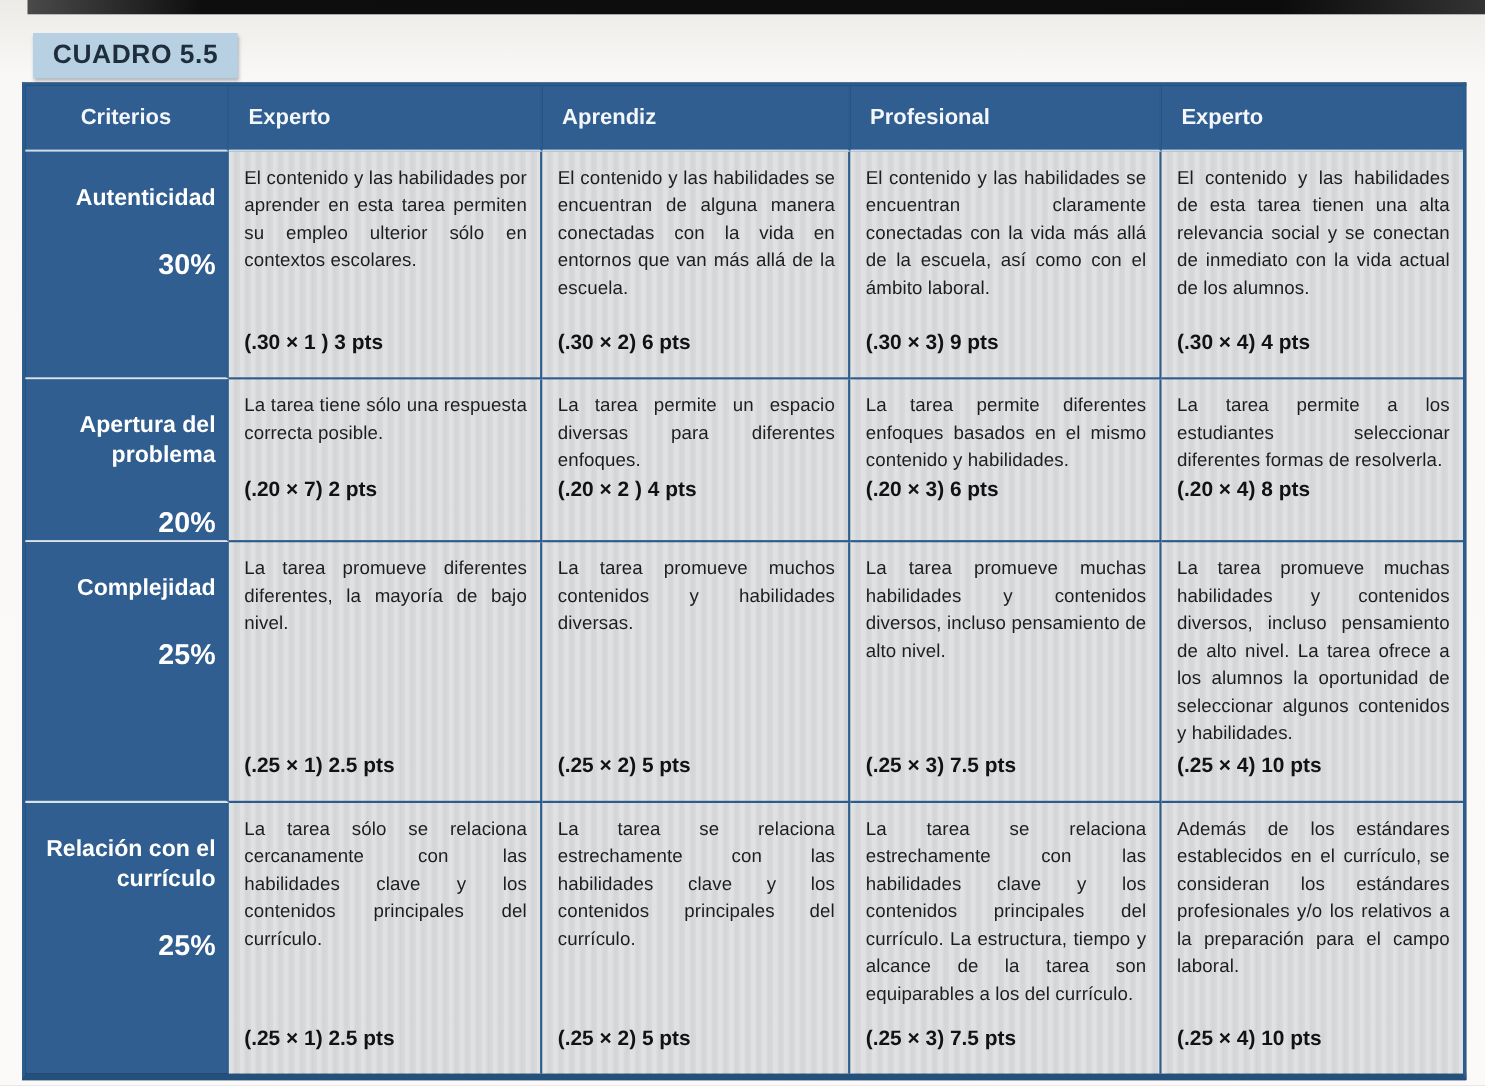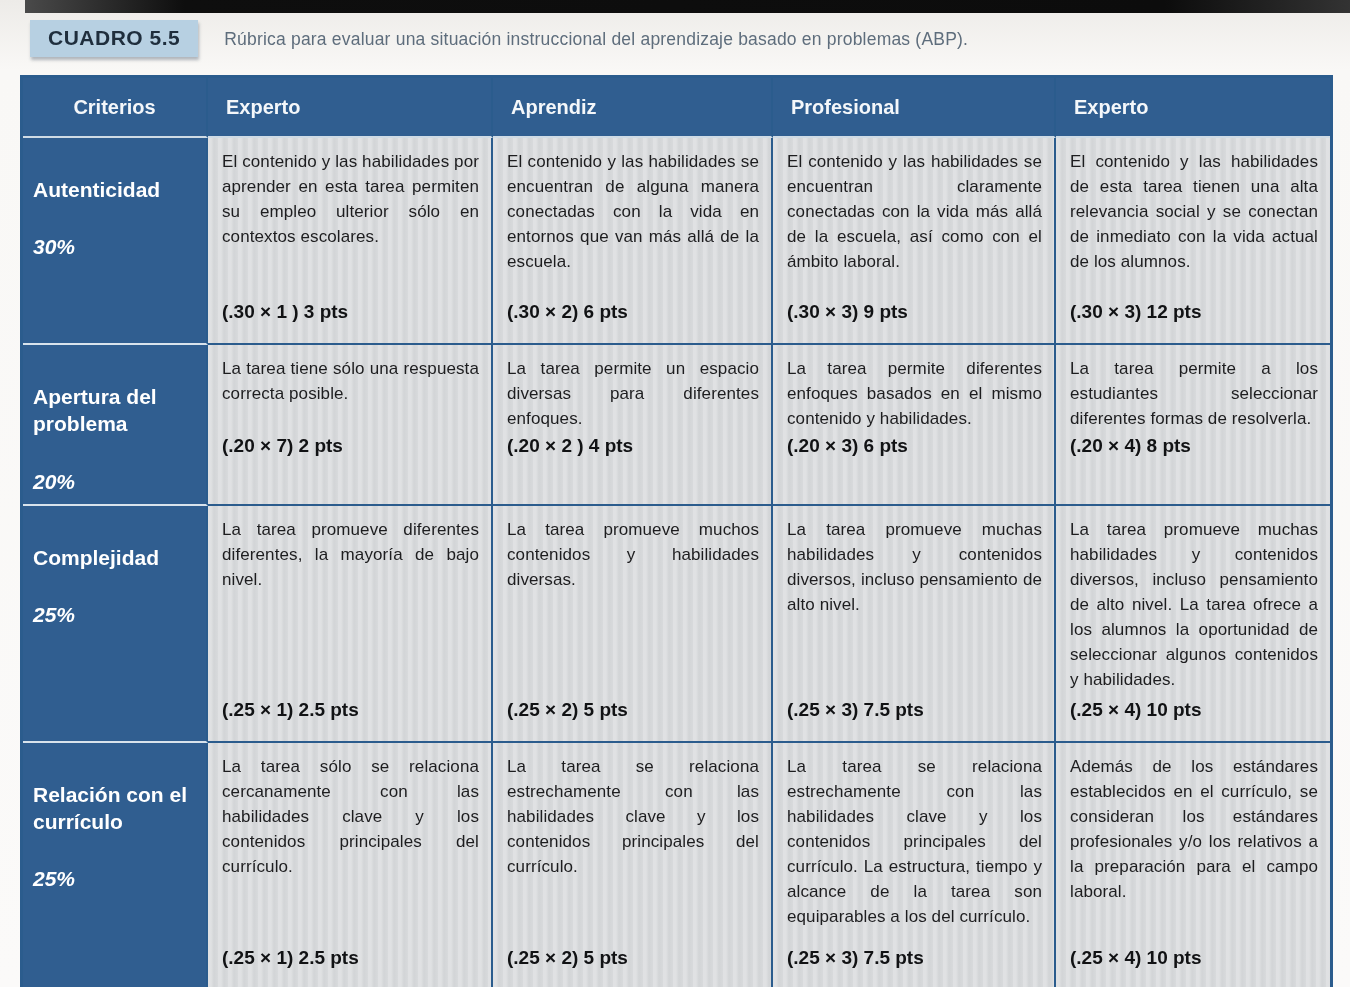--- a/index.html
+++ b/index.html
@@ -10,23 +10,24 @@
   }
   .topbar {
     position: absolute; top: 0; left: 25px; right: 0; height: 13px;
     background: linear-gradient(90deg, #4a4a4a, #0e0e0e 12%, #0c0c0c 86%, #333);
   }
   .caption {
     position: absolute; top: 20px; left: 30px; right: 20px;
     display: flex; align-items: center; gap: 26px;
   }
   .badge {
-    background: #b7d0e2; color: #1f2e3d; font-weight: bold; font-size: 21px;
+    background: #b7d0e2; color: #1f2e3d; font-weight: bold; font-size: 24px;
     padding: 6px 18px 7px 18px; letter-spacing: 0.5px; white-space: nowrap;
     box-shadow: 1px 3px 3px rgba(90,105,120,0.45);
+    margin-top: 10px;
   }
   .caption-title {
     color: #5e6d7c; font-size: 17.5px; letter-spacing: 0.2px; padding-top: 2px;
   }
   .tablewrap { position: absolute; top: 75px; left: 20px; }
   table.rubric {
     border-collapse: separate; border-spacing: 0; table-layout: fixed;
     width: 1307px;
     border: 3px solid #2b5c8d; border-bottom-width: 6px; border-bottom-color: #24507c;
     background: #0f172a;
@@ -34,26 +35,26 @@
   th, td { border-right: 2px solid #2b5c8d; border-bottom: 2px solid #2b5c8d; }
   th:last-child, td:last-child { border-right: none; }
   tr.last td { border-bottom: none; }
   th {
     background: #305e90; color: #f4f7fa; font-size: 20px; font-weight: bold;
     height: 50px; text-align: left; padding: 4px 10px 4px 18px; vertical-align: middle;
     border-bottom-color: #cfdbe5;
   }
   th.center { text-align: center; padding-left: 10px; }
   td.crit {
-    background: #305e90; color: #ffffff; text-align: left; vertical-align: top;
-    padding: 10px 10px; border-bottom-color: #d9e3ec;
+    background: #305e90; color: #ffffff; text-align: right; vertical-align: top;
+    padding: 0 10px; border-bottom-color: #d9e3ec;
   }
   tr.last td.crit { border-bottom: none; }
   .crit-name { font-size: 21px; font-weight: bold; margin-top: 28px; line-height: 1.3; }
-  .crit-weight { font-size: 21px; font-weight: bold; margin-top: 32px; font-style: italic; }
+  .crit-weight { font-size: 26px; font-weight: bold; margin-top: 32px; }
   td.cell {
     background: #d8dadc;
     background-image: repeating-linear-gradient(90deg,
       rgba(255,255,255,0.20) 0px, rgba(255,255,255,0.20) 3px,
       rgba(120,125,130,0.06) 6px, rgba(255,255,255,0.0) 10px);
     vertical-align: top; padding: 12px 12px 20px 14px;
   }
   .cellwrap { display: flex; flex-direction: column; justify-content: space-between; }
   tr.row-0 .cellwrap { height: 173px; }
   tr.row-1 .cellwrap { height: 100px; }
@@ -65,21 +66,20 @@
   }
   .cell-pts { color: #111214; font-size: 19px; font-weight: bold; white-space: nowrap; }
 </style>
 </head>
 <body>
 
 <div class="topbar"></div>
 
 <div class="caption">
   <span class="badge">CUADRO 5.5</span>
-  <span class="caption-title">Rúbrica para evaluar una situación instruccional del aprendizaje basado en problemas (ABP).</span>
 </div>
 
 <div class="tablewrap">
   <table class="rubric">
     <colgroup>
       <col style="width:185px">
         <col style="width:285px">
         <col style="width:280px">
         <col style="width:283px">
         <col style="width:274px">
@@ -113,21 +113,21 @@
           </td>
         <td class="cell">
             <div class="cellwrap">
           <div class="cell-text">El contenido y las habilidades se encuentran claramente conectadas con la vida más allá de la escuela, así como con el ámbito laboral.</div>
           <div class="cell-pts">(.30 × 3) 9 pts</div>
         </div>
           </td>
         <td class="cell">
             <div class="cellwrap">
           <div class="cell-text">El contenido y las habilidades de esta tarea tienen una alta relevancia social y se conectan de inmediato con la vida actual de los alumnos.</div>
-          <div class="cell-pts">(.30 × 3) 12 pts</div>
+          <div class="cell-pts">(.30 × 4) 4 pts</div>
         </div>
           </td>
       </tr>
       <tr class="row-1">
         <td class="crit">
           <div class="crit-name">Apertura del problema</div>
           <div class="crit-weight">20%</div>
         </td>
         <td class="cell">
             <div class="cellwrap">

